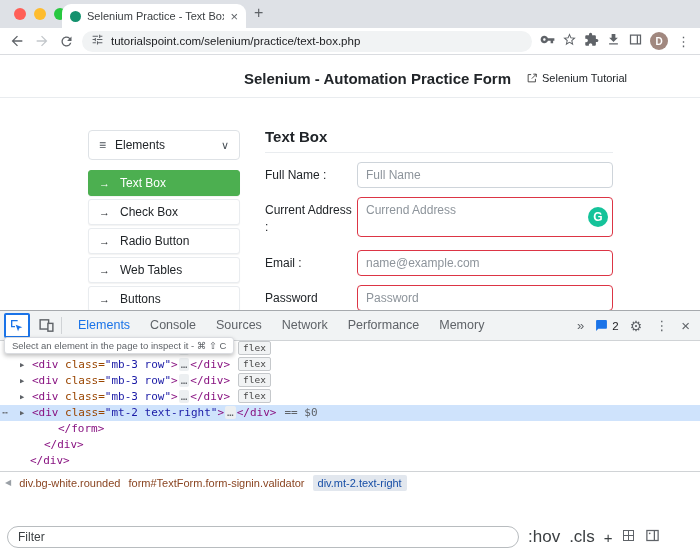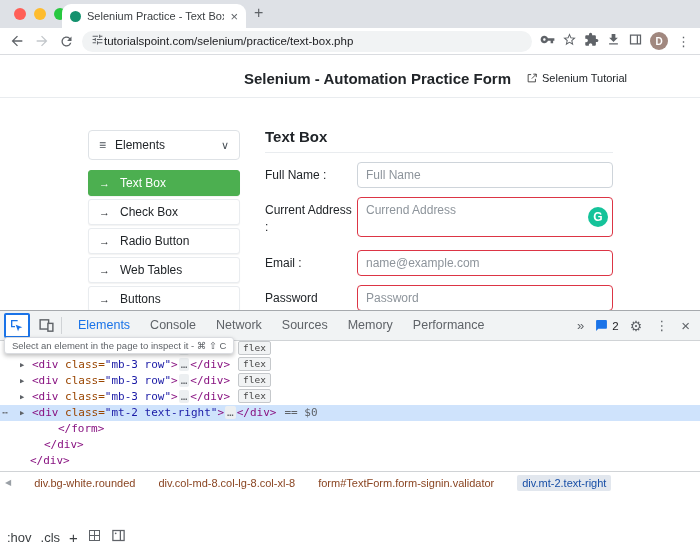--- a/index.html
+++ b/index.html
@@ -18,21 +18,21 @@
   .favicon{width:11px;height:11px;border-radius:50%;background:#14926e;flex:none}
   .tab-title{font-size:11px;color:#3c4043;white-space:nowrap;overflow:hidden;flex:1}
   .tab-close{font-size:13px;color:#5f6368;line-height:1}
   .newtab{position:absolute;left:254px;top:4px;font-size:16px;color:#5f6368}
 
   
   .addressbar{position:absolute;top:28px;left:0;width:700px;height:27px;background:#fff;
     border-bottom:1px solid #dadce0;display:flex;align-items:center}
   .nav-ic{margin-left:9px;display:flex;align-items:center}
   .omnibox{flex:1;height:21px;margin:0 8px;background:#f1f3f4;border-radius:11px;
-    display:flex;align-items:center;padding:0 9px;min-width:0;max-width:462px}
+    display:flex;align-items:center;padding:0 9px;gap:7px;min-width:0;max-width:462px}
   .url{font-size:11.5px;color:#202124;white-space:nowrap;overflow:hidden}
   .bar-right{display:flex;align-items:center;gap:7px;margin-right:8px}
   .avatar{width:18px;height:18px;border-radius:50%;background:#a1887f;color:#fff;
     font-size:10px;font-weight:bold;display:flex;align-items:center;justify-content:center}
   .dots-v{font-size:13px;color:#5f6368;padding:0 2px}
 
   
   .page{position:absolute;top:55px;left:0;width:700px;height:255px;background:#fff;overflow:hidden}
   .logo{position:absolute;left:88px;top:6px;display:flex;align-items:center;gap:7px}
   .logo-text{font-size:21px;font-weight:bold;color:#40464d;letter-spacing:-.5px}
@@ -105,35 +105,35 @@
   .eqhint{color:#5f6368;margin-left:8px}
   .trow.sel{background:#cfe3fc}
   .gutter-dots{position:absolute;left:2px;top:0;color:#5f6368;font-size:10px;letter-spacing:1px}
   .closer.c0{padding-left:58px}
   .closer.c1{padding-left:44px}
   .closer.c2{padding-left:30px}
 
   .dt-crumbs{position:absolute;top:160px;left:0;width:700px;height:22px;background:#fff;
     border-top:1px solid #d0d3d6;display:flex;align-items:center;font-size:11px;overflow:hidden}
   .crumb-scroll{color:#9aa0a6;font-size:8px;margin-left:5px}
-  .crumb{margin-left:23px;color:#8a4522;white-space:nowrap;cursor:pointer}
+  .crumb{margin-left:8px;color:#8a4522;white-space:nowrap;cursor:pointer}
   .crumb.sel{background:#e2e7ee;color:#174ea6;padding:2px 5px;border-radius:2px}
 
   .dt-styletabs{position:absolute;top:182px;left:0;width:700px;height:26px;background:#f1f3f4;
     border-bottom:1px solid #d0d3d6;display:flex;align-items:center;font-size:11.5px;color:#44474a}
   .stab{padding:0 8px;height:26px;line-height:25px;cursor:pointer;white-space:nowrap}
   .stab.active{color:#1a73e8}
 
   .dt-filterrow{position:absolute;top:208px;left:0;width:700px;height:36px;background:#fff;
     display:flex;align-items:center;padding:0 7px;gap:9px}
   .filter-input{flex:1;max-width:512px;height:22px;border:1px solid #b8bcbf;border-radius:12px;
     padding:0 10px;font-size:12px;color:#202124;background:#fff;
     font-family:"Liberation Sans",sans-serif}
   .filter-input::placeholder{color:#3c4043}
-  .toggle-txt{font-size:13px;color:#3c4043;cursor:pointer;white-space:nowrap}
+  .toggle-txt{font-size:17px;color:#3c4043;cursor:pointer;white-space:nowrap}
   .plus-btn{font-size:15px;color:#3c4043;cursor:pointer}
 </style>
 </head>
 <body>
 
 <div id="root">
 
   <div class="tabstrip">
     <span class="light red"></span>
     <span class="light yellow"></span>
@@ -283,24 +283,24 @@
         <svg width="17" height="17" viewBox="0 0 24 24">
             <g fill="none" stroke="#5f6368" stroke-width="2">
               <rect x="3" y="4" width="12" height="13"></rect>
               <rect x="14" y="9" width="7" height="11" fill="#f1f3f4"></rect>
             </g>
           </svg>
       </span>
       <span class="vsep"></span>
       <span class="dt-tab active">Elements</span>
       <span class="dt-tab">Console</span>
+      <span class="dt-tab">Sources</span>
       <span class="dt-tab">Network</span>
-      <span class="dt-tab">Sources</span>
+      <span class="dt-tab">Performance</span>
       <span class="dt-tab">Memory</span>
-      <span class="dt-tab">Performance</span>
       <div class="dt-right">
         <span class="more-tabs">»</span>
         <span class="issues">
           <svg width="13" height="13" viewBox="0 0 24 24">
               <path fill="#1a73e8" d="M20 2H4c-1.1 0-2 .9-2 2v18l4-4h14c1.1 0 2-.9 2-2V4c0-1.1-.9-2-2-2z"></path>
             </svg>
           <span class="issues-count">2</span>
         </span>
         <span class="gear">⚙</span>
         <span class="dots-v">⋮</span>
@@ -327,27 +327,27 @@
         <span class="tri">▶</span><span class="tag">&lt;div</span><span class="attr"> class=</span><span class="val">"mt-2 text-right"</span><span class="tag">&gt;</span><span class="dots">…</span><span class="tag">&lt;/div&gt;</span><span class="eqhint">== $0</span>
       </div>
       <div class="trow closer c0"><span class="tag">&lt;/form&gt;</span></div>
       <div class="trow closer c1"><span class="tag">&lt;/div&gt;</span></div>
       <div class="trow closer c2"><span class="tag">&lt;/div&gt;</span></div>
     </div>
 
     <div class="dt-crumbs">
       <span class="crumb-scroll">◀</span>
       <span class="crumb">div.bg-white.rounded</span>
-      <span class="crumb">div.col-md-8.col-lg-8.col-xl-8</span>
       <span class="crumb">form#TextForm.form-signin.validator</span>
       <span class="crumb sel">div.mt-2.text-right</span>
     </div>
 
 
     <div class="dt-filterrow">
+      <input class="filter-input" placeholder="Filter" style="">
       <span class="toggle-txt">:hov</span>
       <span class="toggle-txt">.cls</span>
       <span class="plus-btn">+</span>
       <span>
         <svg width="15" height="15" viewBox="0 0 24 24">
             <g stroke="#5f6368" fill="none" stroke-width="1.6">
               <rect x="4" y="4" width="16" height="16"></rect>
               <path d="M4 12h16M12 4v16"></path>
             </g>
           </svg>

